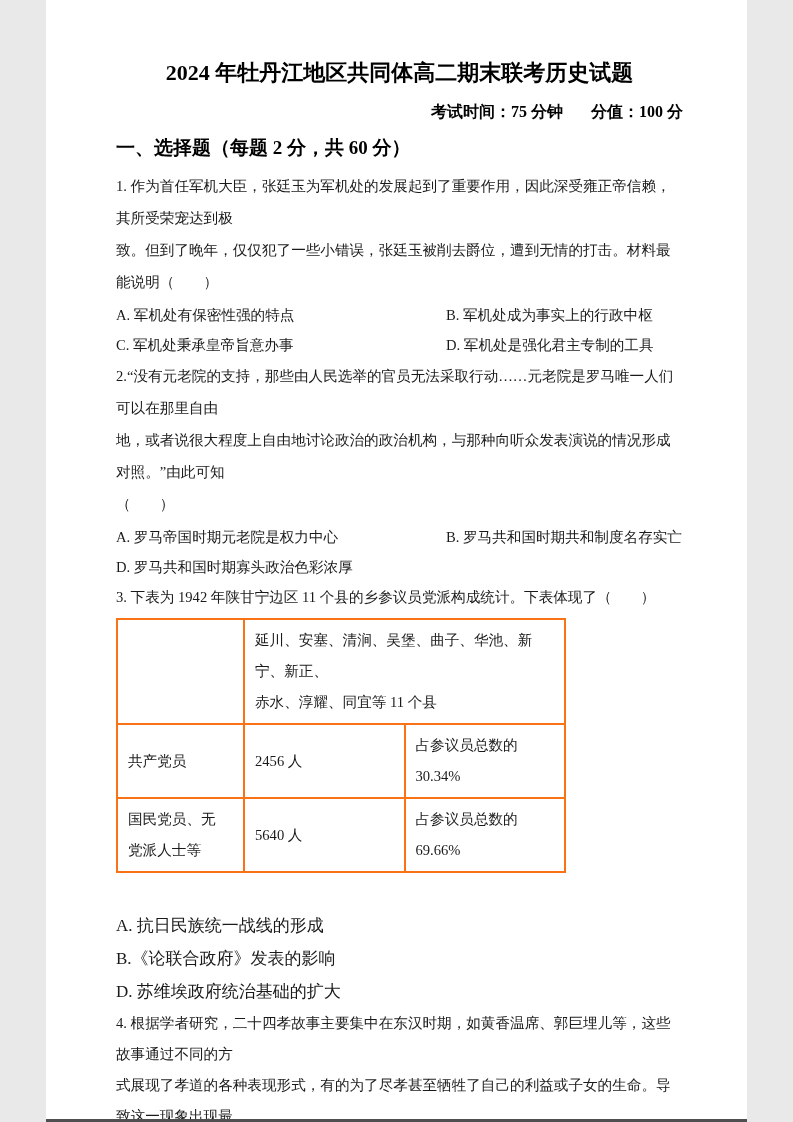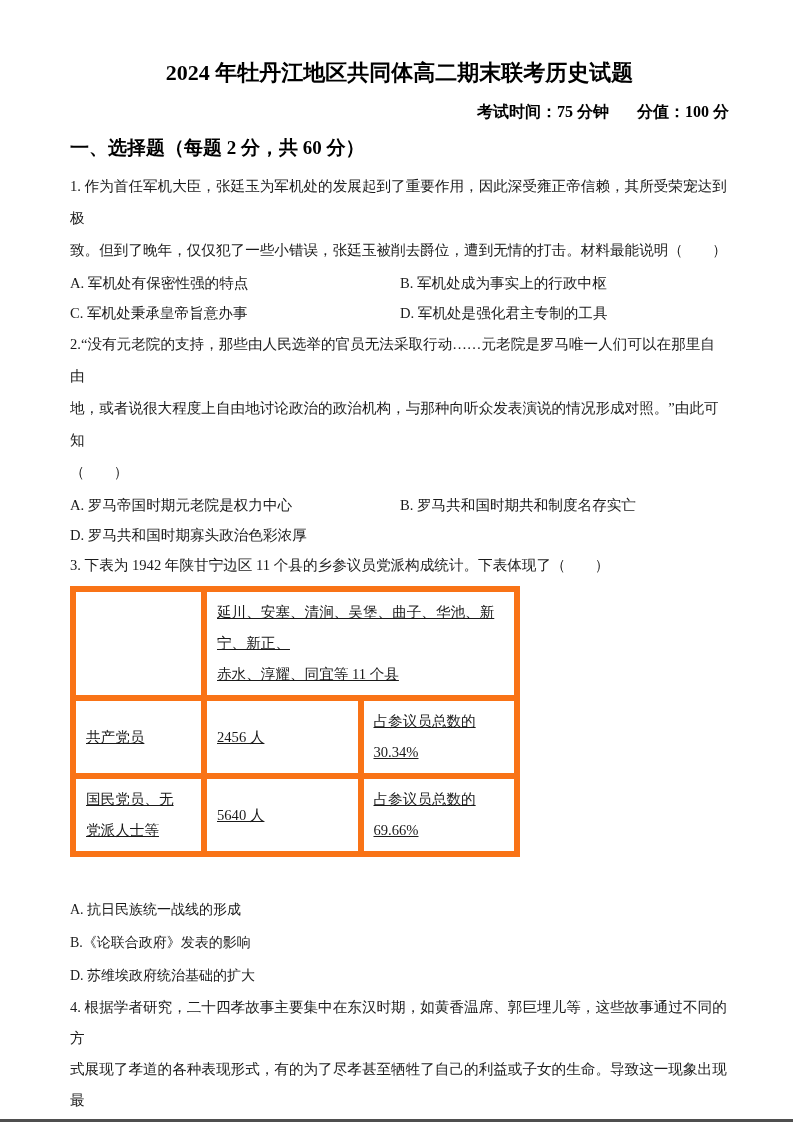--- a/index.html
+++ b/index.html
@@ -1,18 +1,18 @@
 <!DOCTYPE html>
 <html lang="zh"><head>
 <meta charset="utf-8">
 <style>
   html, body { margin: 0; padding: 0; background: #e9e9e9; }
   .page {
     position: relative;
-    width: 793px;
+    width: 701px;
     height: 1122px;
     margin: 0 auto;
     background: #ffffff;
     overflow: hidden;
     font-family: "Liberation Serif", "DejaVu Serif", serif;
     color: #1a1a1a;
     box-sizing: border-box;
     padding: 58px 64px 8px 70px;
   }
   .doc-title {
@@ -52,38 +52,37 @@
   .opts-grid {
     display: grid;
     grid-template-columns: 330px auto;
     font-size: 14.6px;
     line-height: 30px;
     margin-top: 2px;
   }
   .opts-col {
     display: grid;
     grid-template-columns: 1fr;
-    font-size: 14px;
+    font-size: 17px;
     line-height: 33px;
     margin-top: 36px;
   }
   table.stats {
     border-collapse: collapse;
     table-layout: fixed;
     width: 450px;
     margin-top: 8px;
     font-size: 14.6px;
   }
   table.stats td {
-    border: 6px solid #f97316;
+    border: 2px solid #f97316;
     padding: 5px 10px;
     line-height: 31px;
     vertical-align: middle;
     white-space: pre-line;
-    text-decoration: underline;
   }
   td.col-party { width: 105px; }
   td.col-count { width: 130px; }
   td.col-share { width: 215px; }
   tr.hdr-row td { height: 62px; }
   tr.r2 td { height: 31px; }
   tr.r3 td { height: 62px; }
   .bottom-rule {
     position: absolute;
     left: 0; right: 0; bottom: 0;

